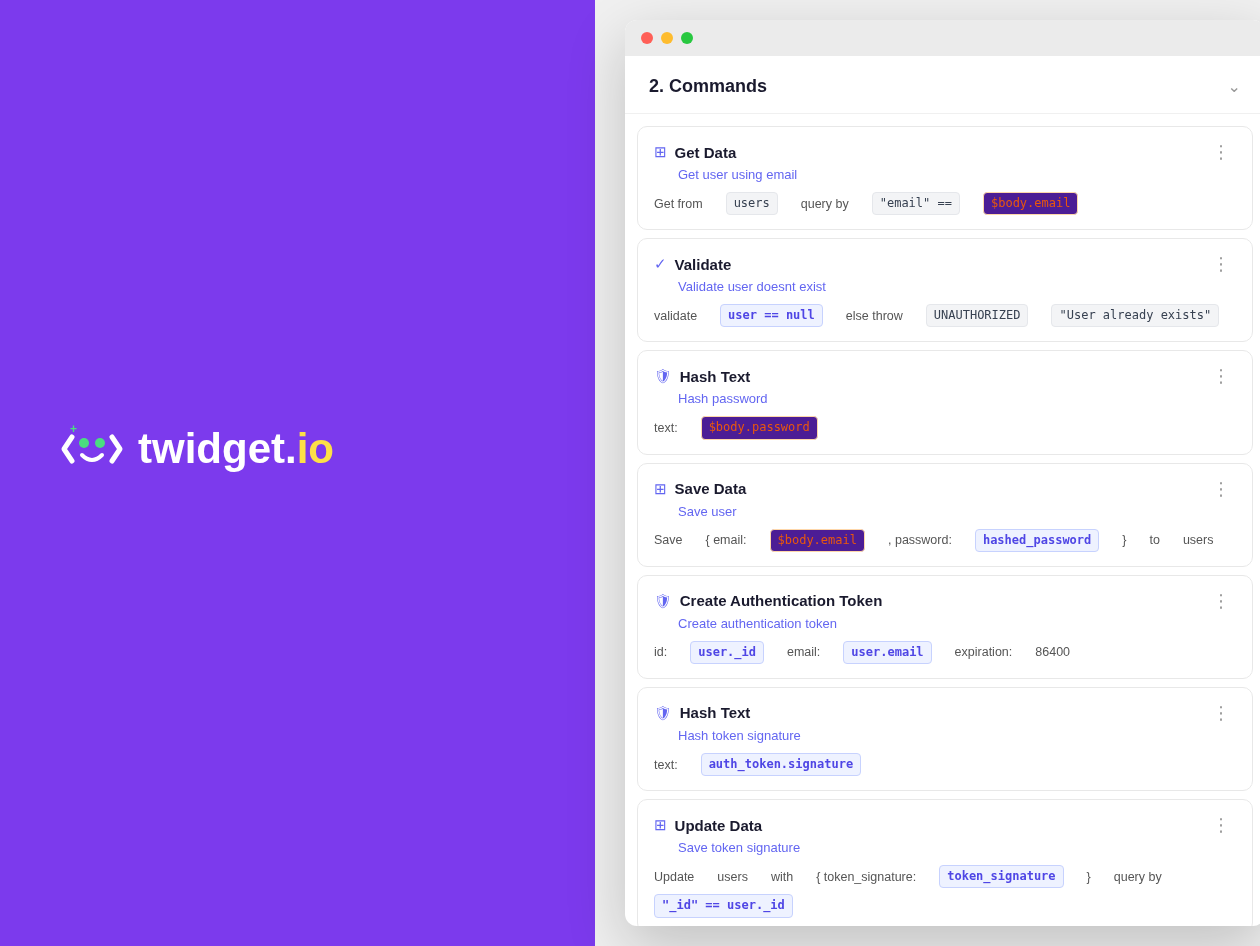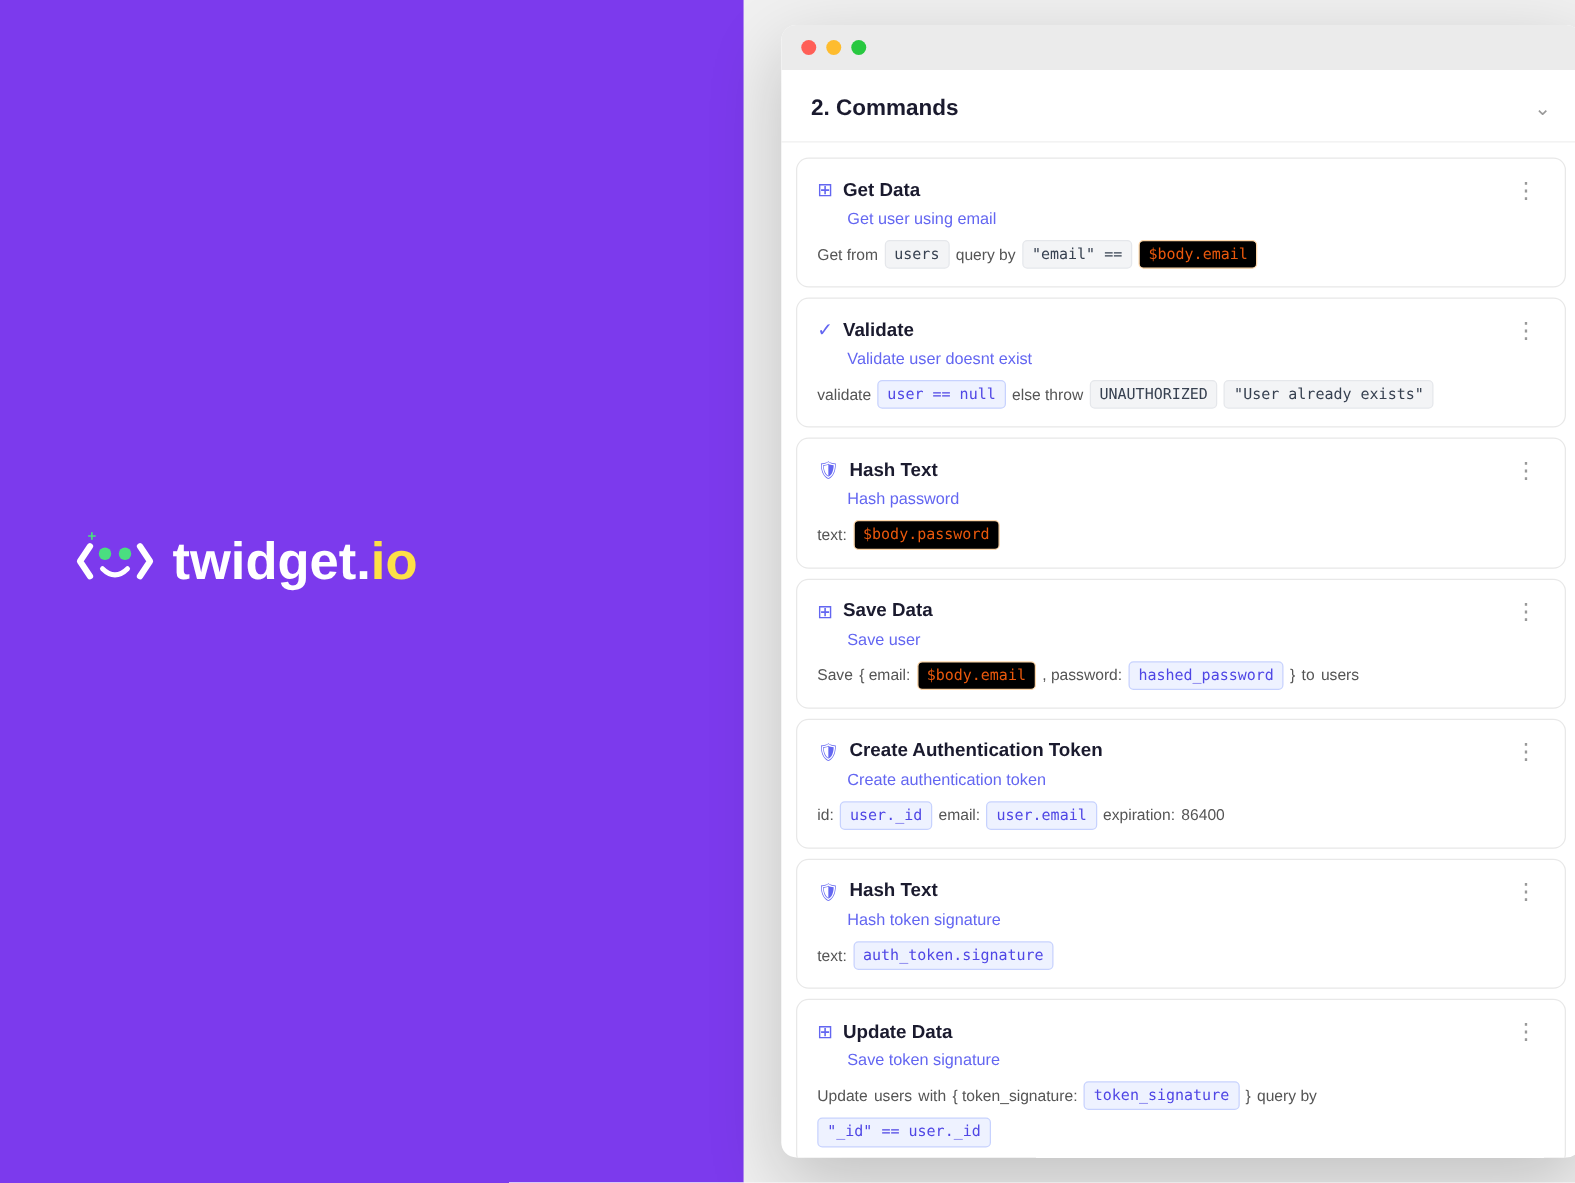--- a/index.html
+++ b/index.html
@@ -153,21 +153,21 @@
       padding-left: 24px;
     }
 
     .command-body {
       font-size: 12.5px;
       color: #555;
       padding-left: 0;
       display: flex;
       align-items: center;
       flex-wrap: wrap;
-      gap: 5px;
+      gap: 23px;
       line-height: 1.6;
     }
 
     .more-btn {
       color: #999;
       font-size: 18px;
       cursor: pointer;
       padding: 2px 6px;
       line-height: 1;
     }
@@ -178,39 +178,40 @@
       border: 1px solid #E5E7EB;
       border-radius: 4px;
       padding: 1px 7px;
       font-size: 12px;
       font-family: 'SF Mono', 'Monaco', monospace;
       color: #374151;
       display: inline-block;
     }
 
     .chip-orange {
-      background: #000000;
+      background: #4c1d95;
       border: 1px solid #FED7AA;
       color: #EA580C;
       border-radius: 4px;
       padding: 1px 7px;
       font-size: 12px;
       font-family: 'SF Mono', 'Monaco', monospace;
       display: inline-block;
     }
 
     .chip-blue {
       background: #EEF2FF;
       border: 1px solid #C7D2FE;
       color: #4F46E5;
       border-radius: 4px;
       padding: 1px 7px;
       font-size: 12px;
       font-family: 'SF Mono', 'Monaco', monospace;
       display: inline-block;
+      font-weight: bold;
     }
 
     .plain-text {
       color: #555;
       font-size: 12.5px;
     }
 
     .icon-grid {
       color: #6366F1;
       font-size: 15px;

